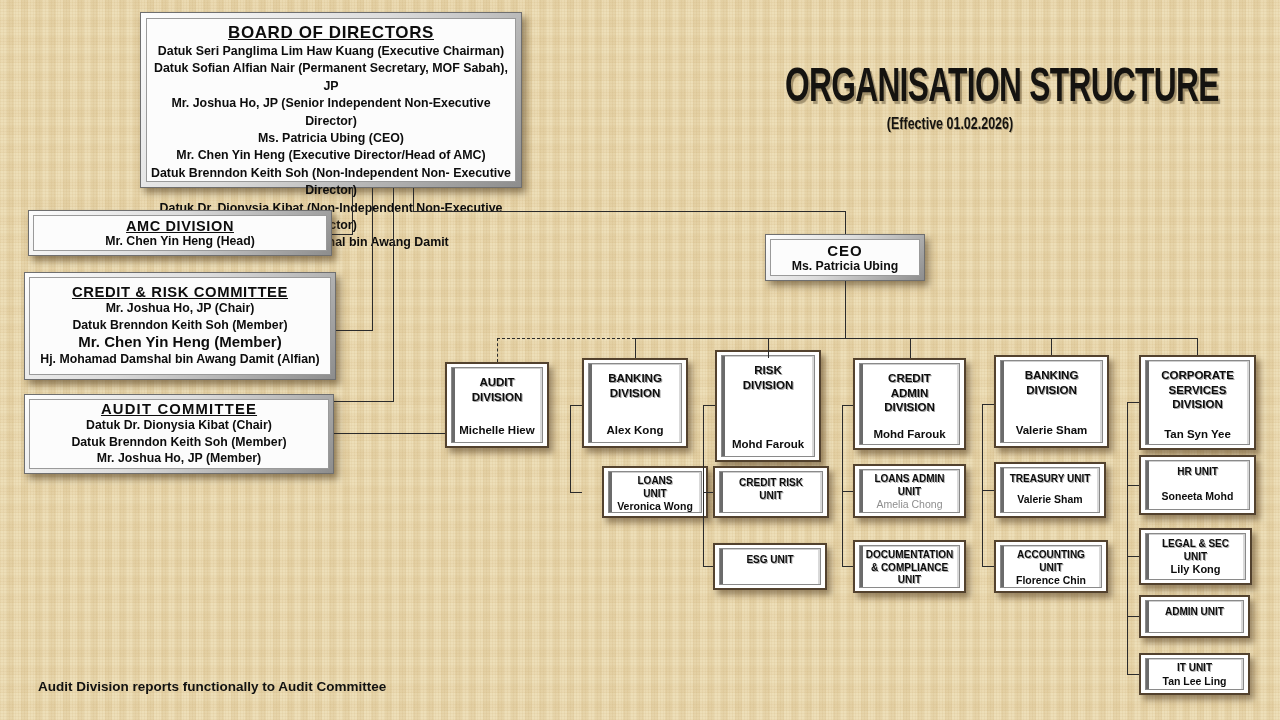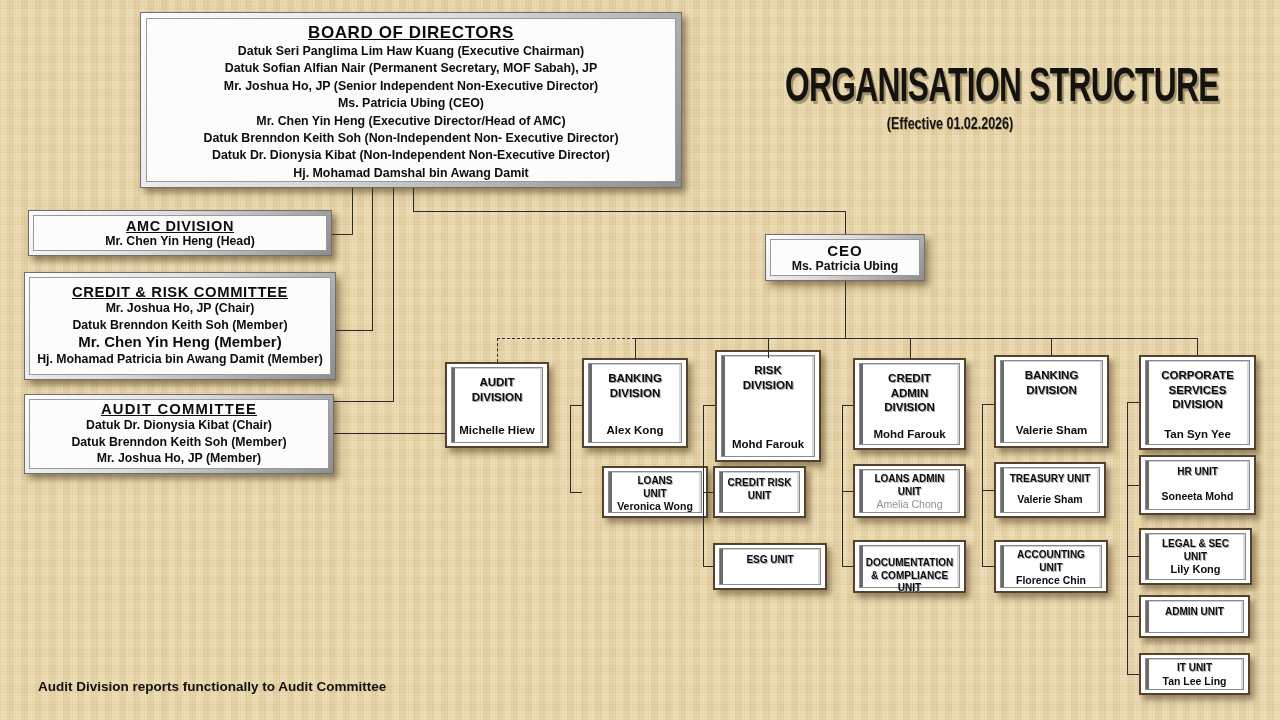--- a/index.html
+++ b/index.html
@@ -75,21 +75,21 @@
   }
 </style>
 </head>
 <body>
 
 <div class="stage">
 
   <div class="main-title">ORGANISATION STRUCTURE</div>
   <div class="sub-title">(Effective 01.02.2026)</div>
 
-  <div class="bevel" style="left:140px;top:12px;width:542px;height:176px;">
+  <div class="bevel" style="left:140px;top:12px;width:382px;height:176px;">
     <div class="bevel-inner" style="justify-content:flex-start;padding-top:4px;">
       <div class="bb-title" style="font-size:17px;">BOARD OF DIRECTORS</div>
       <div class="bb-line" style="font-size:12.4px;line-height:17.4px;">Datuk Seri Panglima Lim Haw Kuang (Executive Chairman)</div>
       <div class="bb-line" style="font-size:12.4px;line-height:17.4px;">Datuk Sofian Alfian Nair (Permanent Secretary, MOF Sabah), JP</div>
       <div class="bb-line" style="font-size:12.4px;line-height:17.4px;">Mr. Joshua Ho, JP (Senior Independent Non-Executive Director)</div>
       <div class="bb-line" style="font-size:12.4px;line-height:17.4px;">Ms. Patricia Ubing (CEO)</div>
       <div class="bb-line" style="font-size:12.4px;line-height:17.4px;">Mr. Chen Yin Heng (Executive Director/Head of AMC)</div>
       <div class="bb-line" style="font-size:12.4px;line-height:17.4px;">Datuk Brenndon Keith Soh (Non-Independent Non- Executive Director)</div>
       <div class="bb-line" style="font-size:12.4px;line-height:17.4px;">Datuk Dr. Dionysia Kibat (Non-Independent Non-Executive Director)</div>
       <div class="bb-line" style="font-size:12.4px;line-height:17.4px;">Hj. Mohamad Damshal bin Awang Damit</div>
@@ -102,21 +102,21 @@
       <div class="bb-line" style="font-size:12.3px;">Mr. Chen Yin Heng (Head)</div>
     </div>
   </div>
 
   <div class="bevel" style="left:24px;top:272px;width:312px;height:108px;padding:4px;">
     <div class="bevel-inner">
       <div class="bb-title" style="font-size:14.8px;">CREDIT &amp; RISK COMMITTEE</div>
       <div class="bb-line" style="font-size:12.3px;line-height:16.8px;">Mr. Joshua Ho, JP (Chair)</div>
       <div class="bb-line" style="font-size:12.3px;line-height:16.8px;">Datuk Brenndon Keith Soh (Member)</div>
       <div class="bb-line" style="font-size:15px;line-height:16.8px;">Mr. Chen Yin Heng (Member)</div>
-      <div class="bb-line" style="font-size:12.3px;line-height:16.8px;">Hj. Mohamad Patricia bin Awang Damit (Member)</div>
+      <div class="bb-line" style="font-size:12.3px;line-height:16.8px;">Hj. Mohamad Damshal bin Awang Damit (Alfian)</div>
     </div>
   </div>
 
   <div class="bevel" style="left:24px;top:394px;width:310px;height:80px;padding:4px;">
     <div class="bevel-inner">
       <div class="bb-title" style="font-size:14.8px;letter-spacing:1.2px;">AUDIT COMMITTEE</div>
       <div class="bb-line" style="font-size:12.3px;line-height:16.8px;">Datuk Dr. Dionysia Kibat (Chair)</div>
       <div class="bb-line" style="font-size:12.3px;line-height:16.8px;">Datuk Brenndon Keith Soh (Member)</div>
       <div class="bb-line" style="font-size:12.3px;line-height:16.8px;">Mr. Joshua Ho, JP (Member)</div>
     </div>
@@ -180,21 +180,21 @@
   </div>
 
   <div class="fbox" style="left:602px;top:466px;width:106px;height:52px;">
     <div class="fbox-inner">
       <div class="unit-title pre" style="padding-top:3px;">LOANS
 UNIT</div>
       <div class="unit-head">Veronica Wong</div>
     </div>
   </div>
 
-  <div class="fbox" style="left:713px;top:466px;width:93px;height:52px;">
+  <div class="fbox" style="left:713px;top:466px;width:116px;height:52px;">
     <div class="fbox-inner">
       <div class="unit-title pre">CREDIT RISK
 UNIT</div>
     </div>
   </div>
 
   <div class="fbox" style="left:853px;top:464px;width:113px;height:54px;">
     <div class="fbox-inner">
       <div class="unit-title pre" style="padding-top:3px;">LOANS ADMIN
 UNIT</div>
@@ -217,21 +217,21 @@
   </div>
 
   <div class="fbox" style="left:713px;top:543px;width:114px;height:47px;">
     <div class="fbox-inner">
       <div class="unit-title pre">ESG UNIT</div>
     </div>
   </div>
 
   <div class="fbox" style="left:853px;top:540px;width:113px;height:53px;">
     <div class="fbox-inner">
-      <div class="unit-title pre" style="padding-top:11px;">DOCUMENTATION
+      <div class="unit-title pre" style="padding-top:3px;">DOCUMENTATION
 &amp; COMPLIANCE
 UNIT</div>
     </div>
   </div>
 
   <div class="fbox" style="left:994px;top:540px;width:114px;height:53px;">
     <div class="fbox-inner">
       <div class="unit-title pre" style="padding-top:3px;">ACCOUNTING
 UNIT</div>
       <div class="unit-head">Florence Chin</div>

